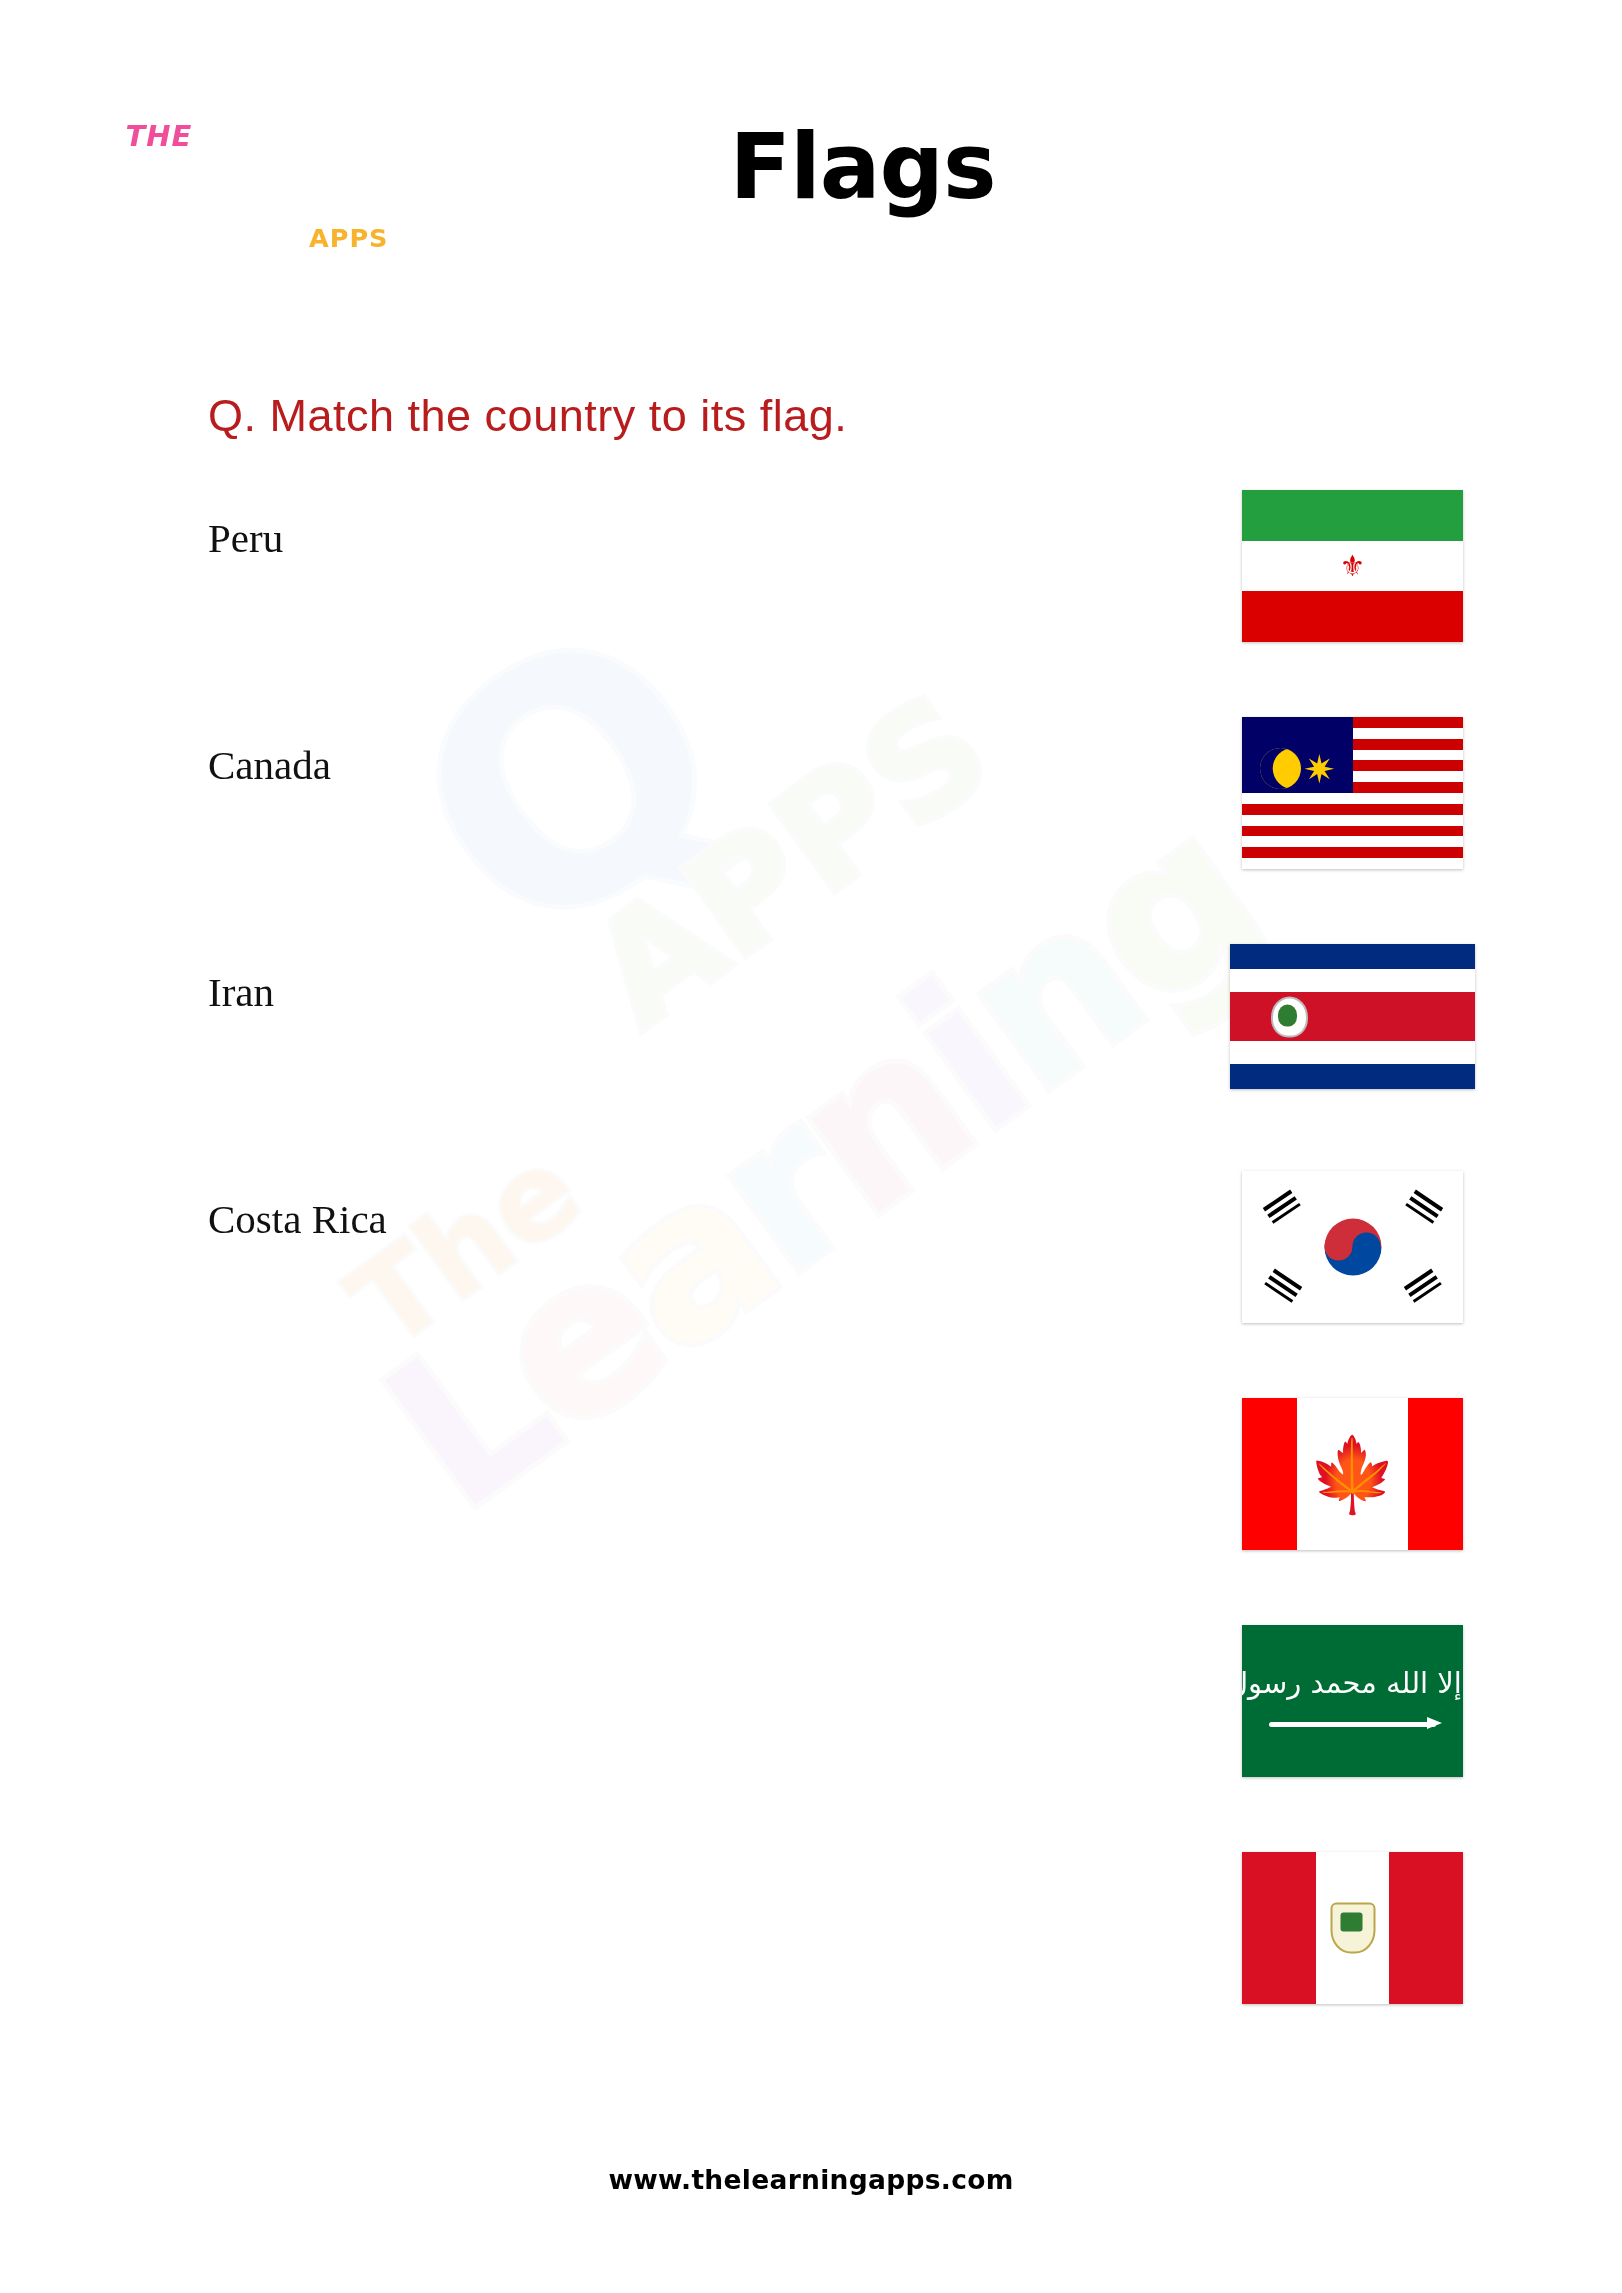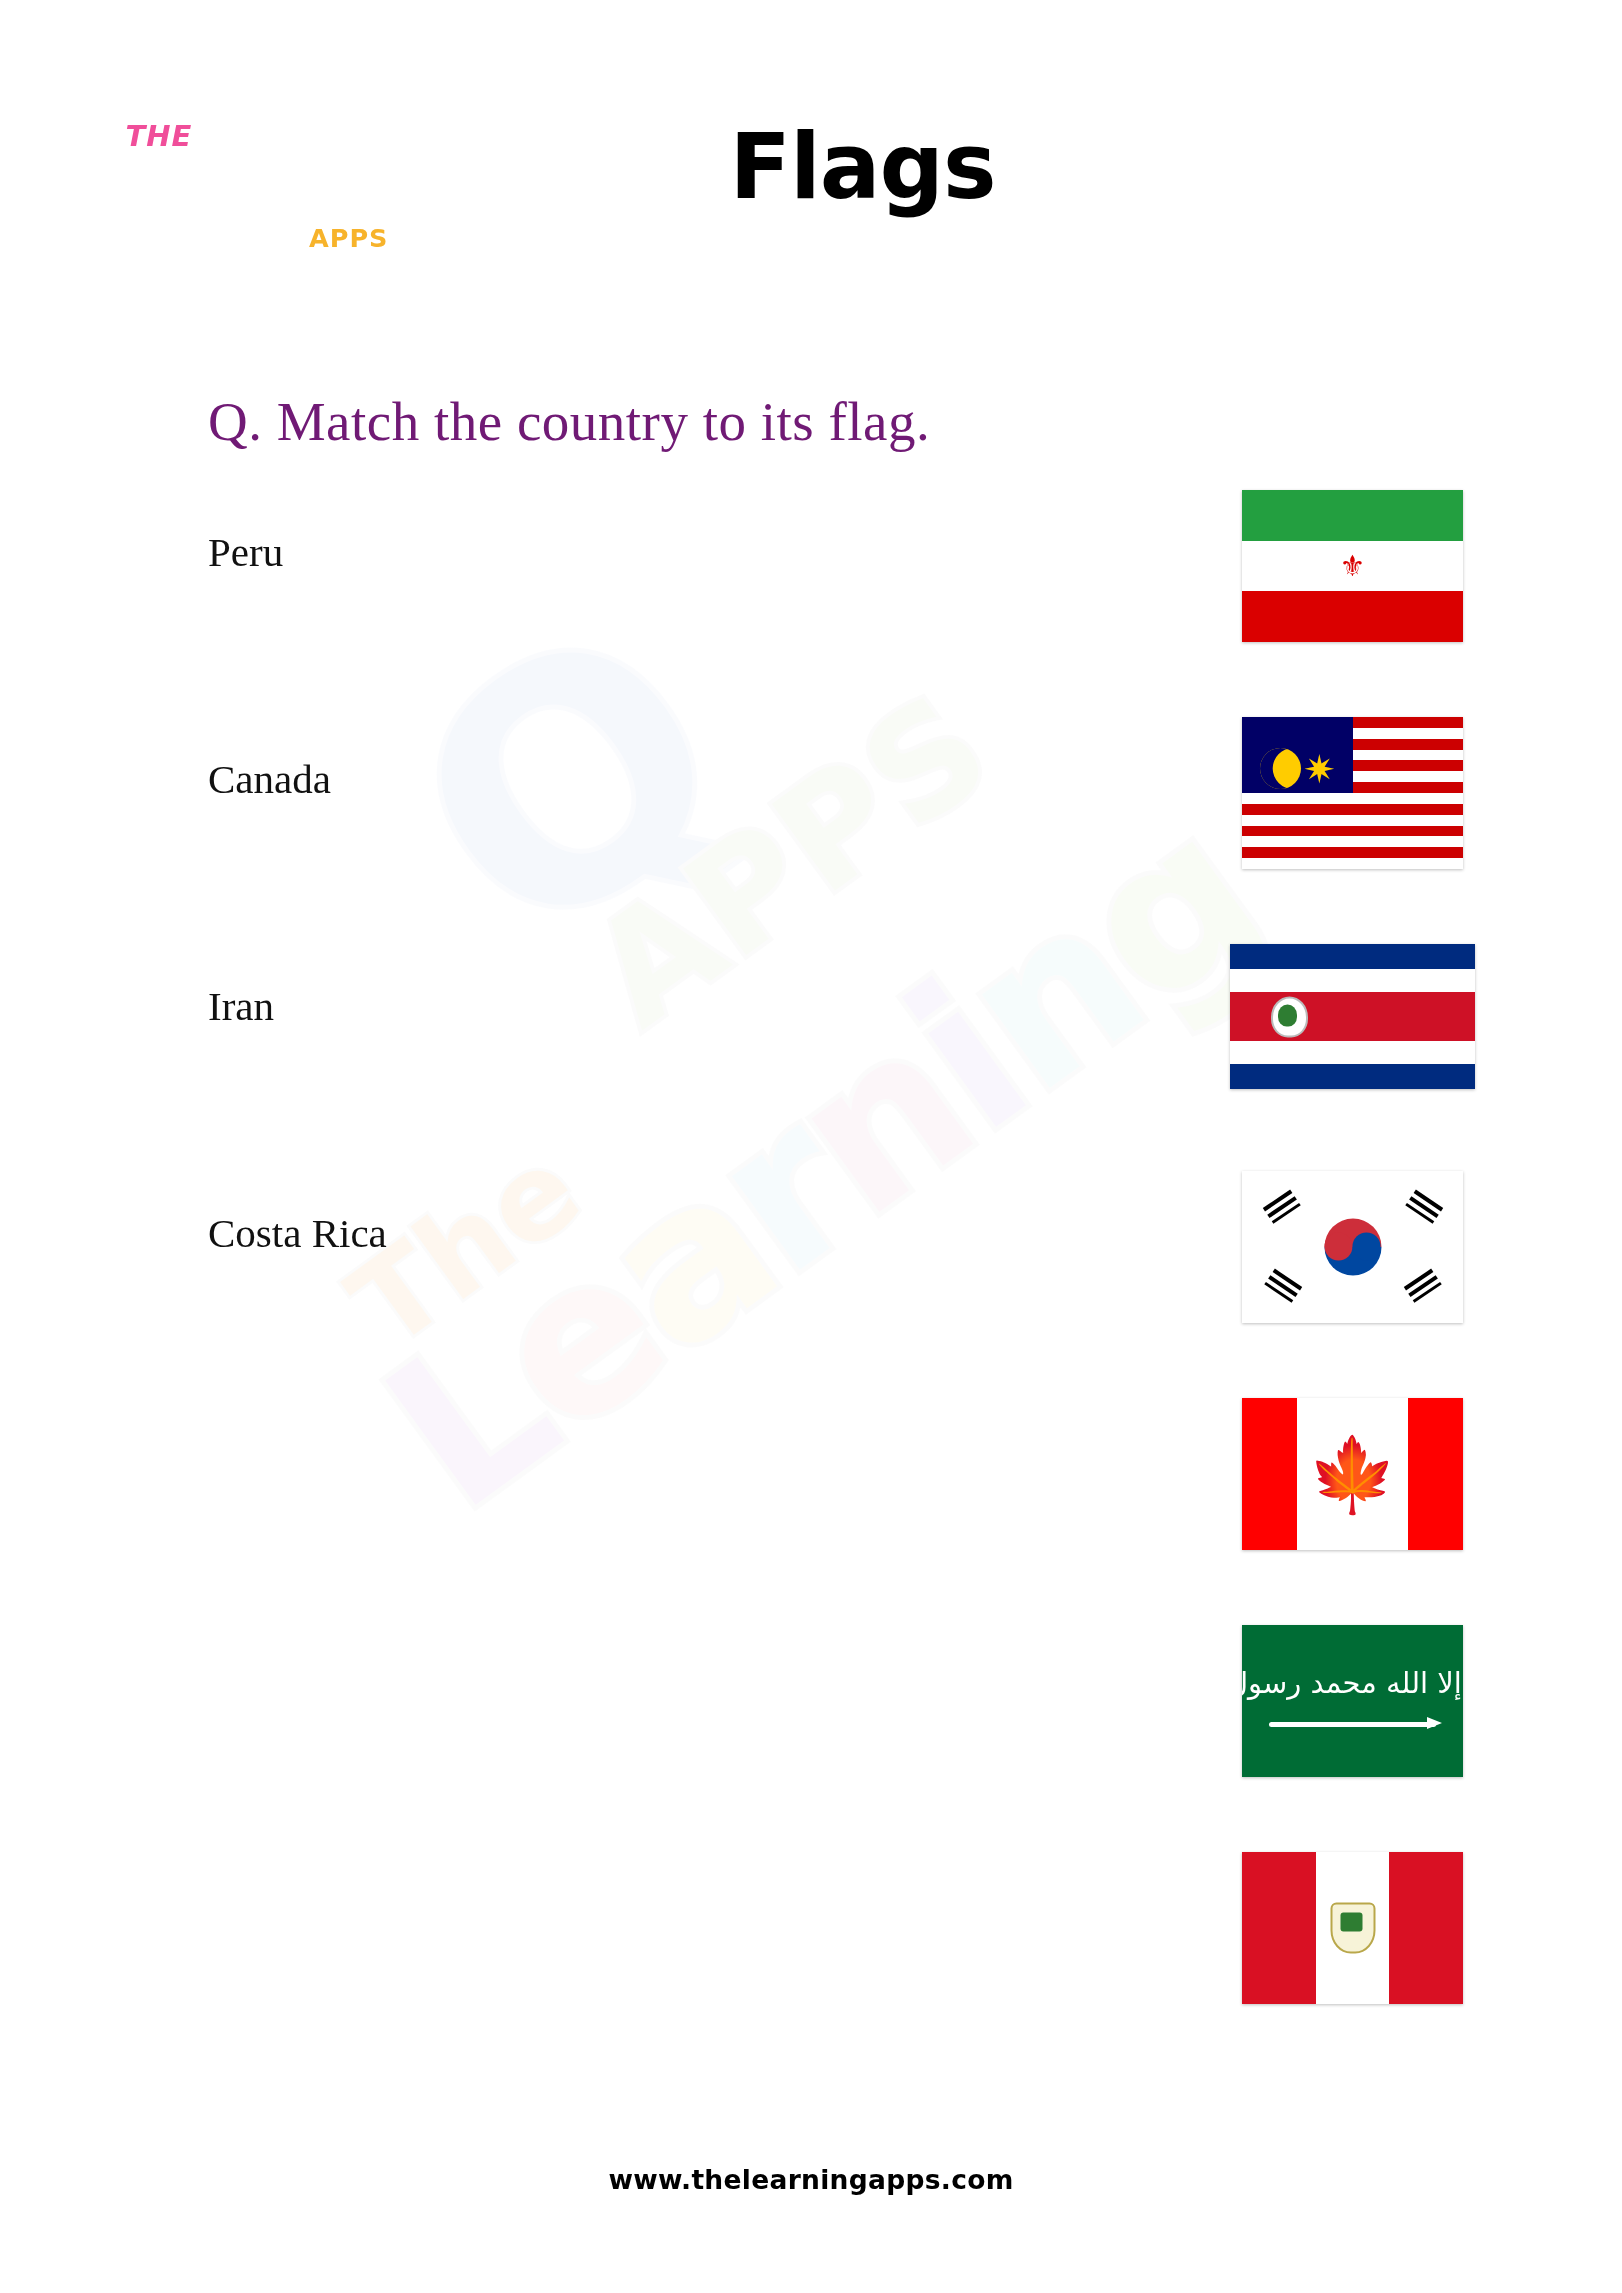--- a/index.html
+++ b/index.html
@@ -83,23 +83,23 @@
     line-height: 98px;
     color: #000000;
     letter-spacing: -1px;
   }
 
   
   .question {
     position: absolute;
     left: 208px;
     top: 390px;
-    font-family: Liberation Serif, serif;
-    font-size: 55px;
-    color: #701a75;
+    font-family: Liberation Sans, sans-serif;
+    font-size: 45px;
+    color: #b91c1c;
     letter-spacing: 0.5px;
   }
 
   
   .watermark {
     position: absolute;
     left: 225px;
     top: 529px;
     width: 1010px;
     height: 1098px;
@@ -151,21 +151,21 @@
     font-size: 323px;
     color: #e3eaf8;
     -webkit-text-stroke: 9.8px #f2f5fb;
     paint-order: stroke fill;
   }
 
   
   .countries {
     position: absolute;
     left: 208px;
-    top: 529px;
+    top: 515px;
     width: 588px;
   }
   .country-item {
     height: 227px;
     font-family: "Liberation Serif", serif;
     font-size: 41px;
     color: #111111;
     line-height: 47px;
   }
 

